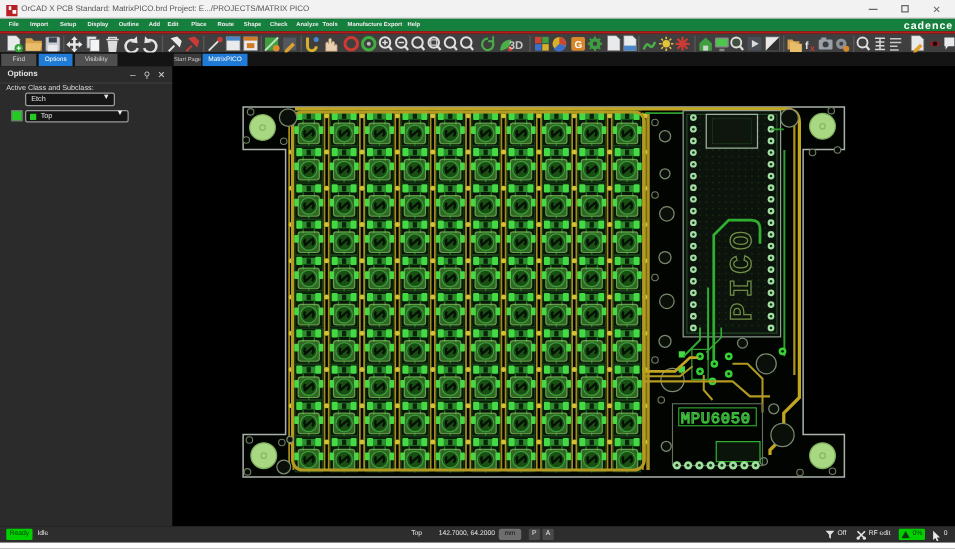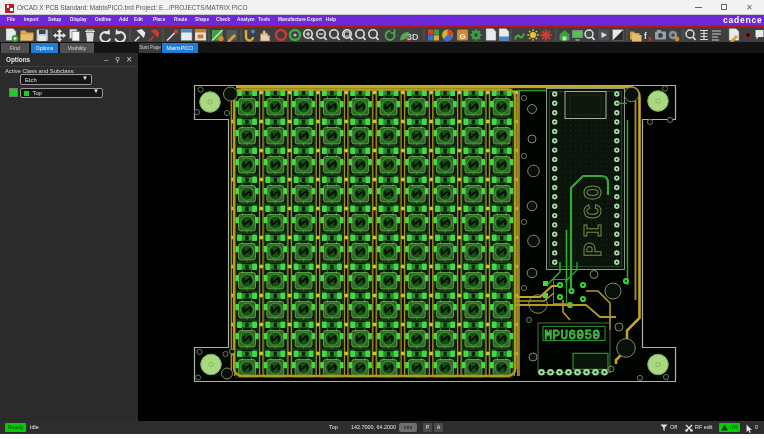--- a/index.html
+++ b/index.html
@@ -10,21 +10,21 @@
   <div class="abs" style="left:5px;top:3.5px;width:9px;height:9px;background:#b82025"></div>
   <div class="abs" style="left:6.5px;top:5px;width:2.5px;height:2.5px;background:#fff"></div>
   <div class="abs" style="left:10px;top:8px;width:2.5px;height:2.5px;background:#fff"></div>
   <div class="abs" style="left:17px;top:4px;font-size:6.4px;color:#555">OrCAD X PCB Standard: MatrixPICO.brd  Project: E.../PROJECTS/MATRIX PICO</div>
   <div class="abs" style="left:695px;top:7px;width:7px;height:1.2px;background:#666"></div>
   <div class="abs" style="left:721px;top:4px;width:6px;height:6px;border:1px solid #666"></div>
   <div class="abs" style="left:746px;top:3px;font-size:8px;color:#666">✕</div>
 </div>
 <div class="abs" style="left:0;top:14.2px;width:764px;height:0.8px;background:#c8c8c8"></div>
 
-<div class="abs" style="left:0;top:15px;width:764px;height:10px;background:#6d28d9;color:#ececec;font-size:4.7px;font-weight:bold;line-height:10px">
+<div class="abs" style="left:0;top:15px;width:764px;height:10px;background:#15803d;color:#ececec;font-size:4.7px;font-weight:bold;line-height:10px">
     <span style="position:absolute;left:7px;top:0">File</span>
     <span style="position:absolute;left:24px;top:0">Import</span>
     <span style="position:absolute;left:48px;top:0">Setup</span>
     <span style="position:absolute;left:70px;top:0">Display</span>
     <span style="position:absolute;left:95px;top:0">Outline</span>
     <span style="position:absolute;left:119px;top:0">Add</span>
     <span style="position:absolute;left:134px;top:0">Edit</span>
     <span style="position:absolute;left:153px;top:0">Place</span>
     <span style="position:absolute;left:174px;top:0">Route</span>
     <span style="position:absolute;left:195px;top:0">Shape</span>

